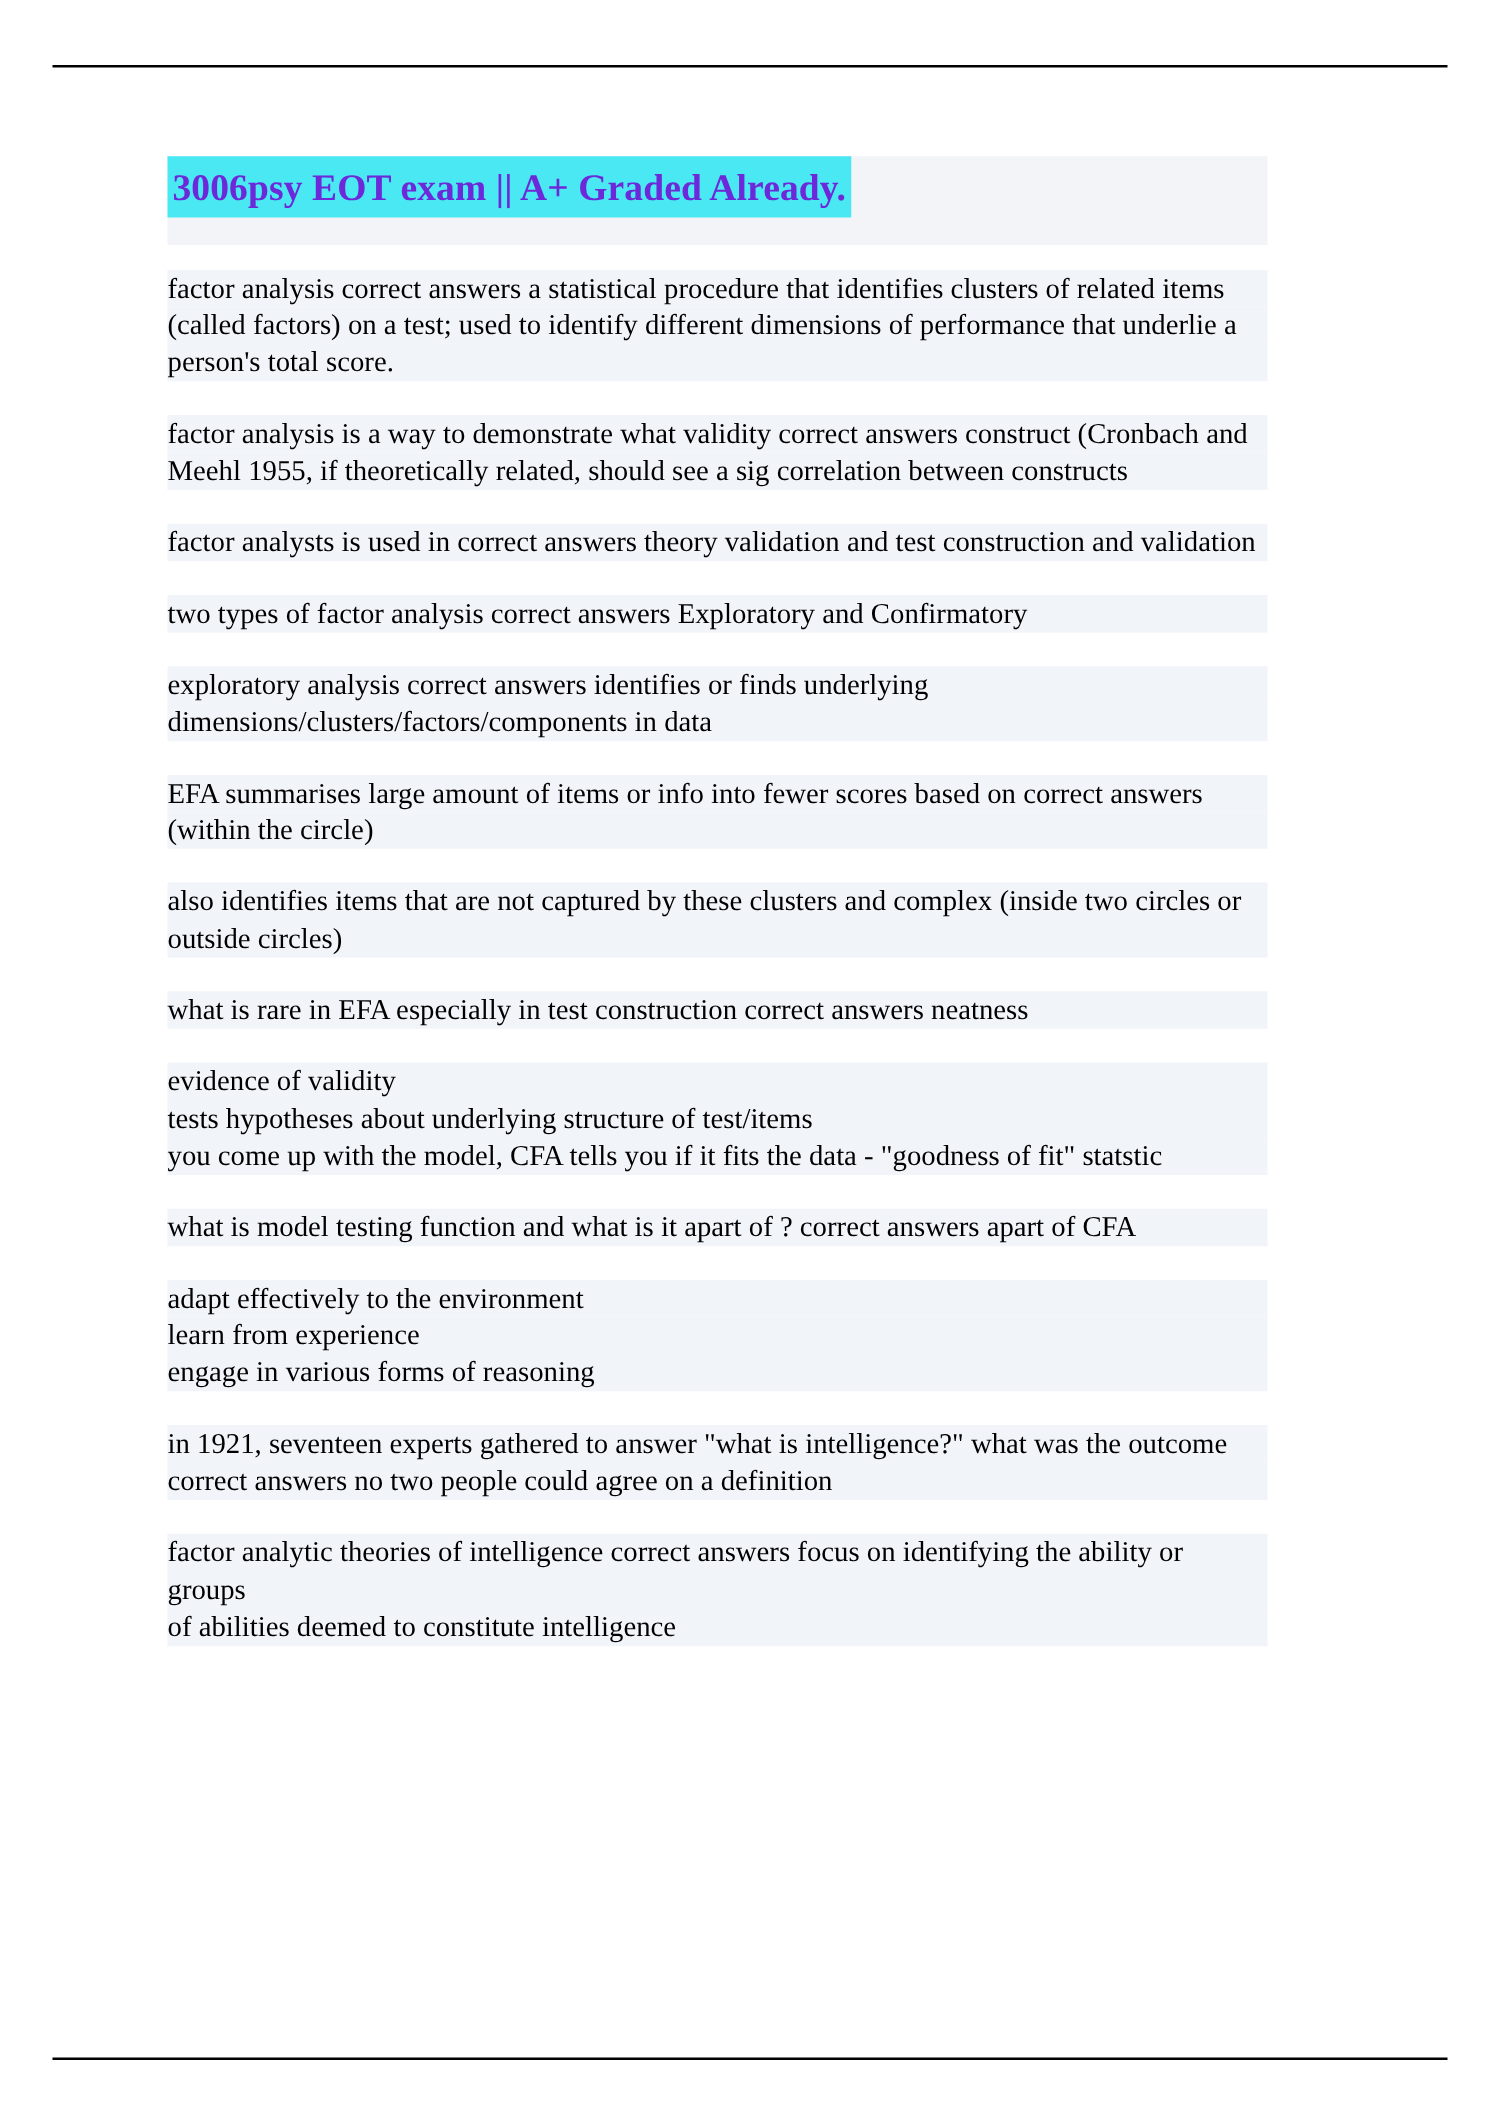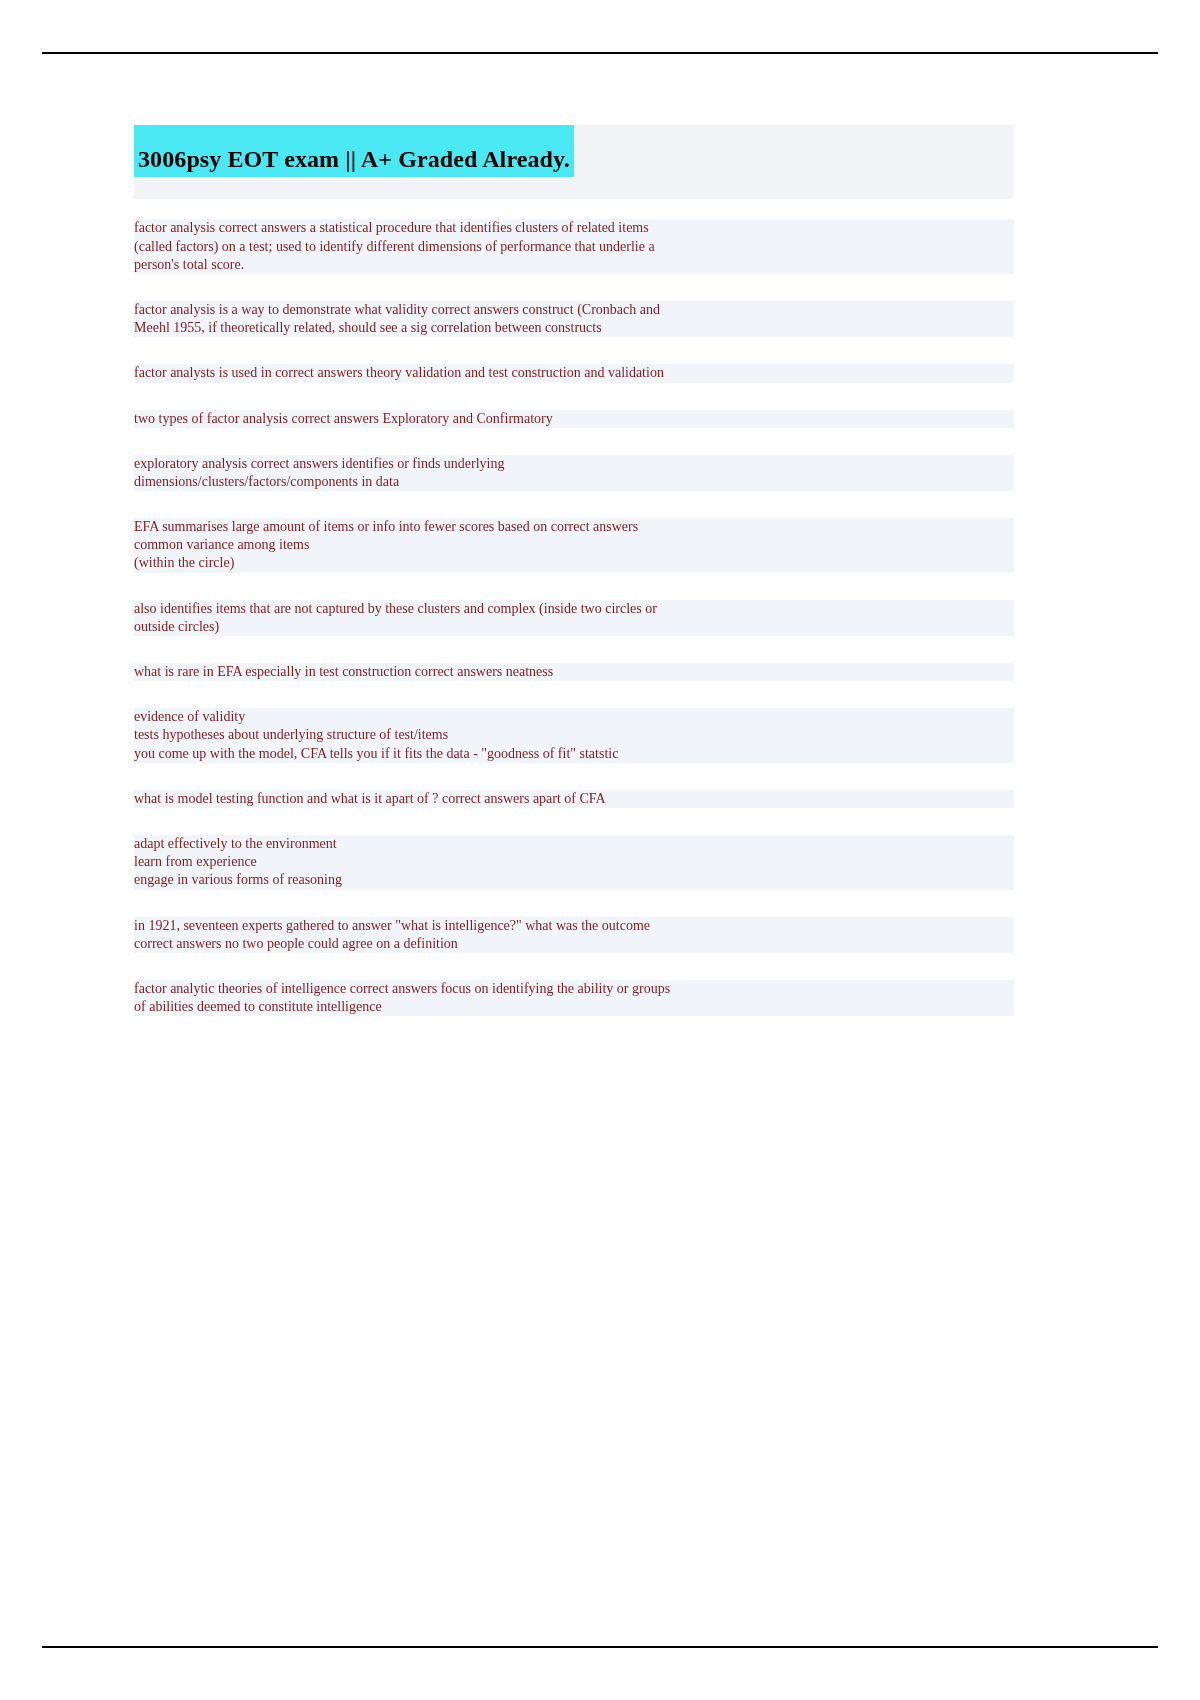--- a/index.html
+++ b/index.html
@@ -28,38 +28,38 @@
 
   .content {
     position: absolute;
     left: 134px;
     top: 125px;
     width: 880px;
   }
 
   .doc-title {
     display: inline-block;
-    font-size: 24px;
+    font-size: 30px;
     font-weight: bold;
     line-height: 1.35;
-    color: #000000;
+    color: #6d28d9;
     background: #49e8f2;
-    padding: 18px 4px 2px 4px;
+    padding: 6px 4px 2px 4px;
     margin: 0 0 22px 0;
     letter-spacing: 0.1px;
   }
   .title-wrap {
     background: #f2f4f8;
     margin-bottom: 20px;
   }
 
   .block {
-    font-size: 14px;
+    font-size: 23px;
     line-height: 1.30;
-    color: #7f1d1d;
+    color: #000000;
     margin: 0 0 27px 0;
   }
   .block .line {
     display: block;
   }
   .hl {
     background: #f1f4f9;
   }
 </style>
 </head>
@@ -94,21 +94,20 @@
       <span class="line hl">two types of factor analysis correct answers Exploratory and Confirmatory</span>
     </div>
 
     <div class="block">
       <span class="line hl">exploratory analysis correct answers identifies or finds underlying</span>
       <span class="line hl">dimensions/clusters/factors/components in data</span>
     </div>
 
     <div class="block">
       <span class="line hl">EFA summarises large amount of items or info into fewer scores based on correct answers</span>
-      <span class="line hl">common variance among items</span>
       <span class="line hl">(within the circle)</span>
     </div>
 
     <div class="block">
       <span class="line hl">also identifies items that are not captured by these clusters and complex (inside two circles or</span>
       <span class="line hl">outside circles)</span>
     </div>
 
     <div class="block">
       <span class="line hl">what is rare in EFA especially in test construction correct answers neatness</span>

